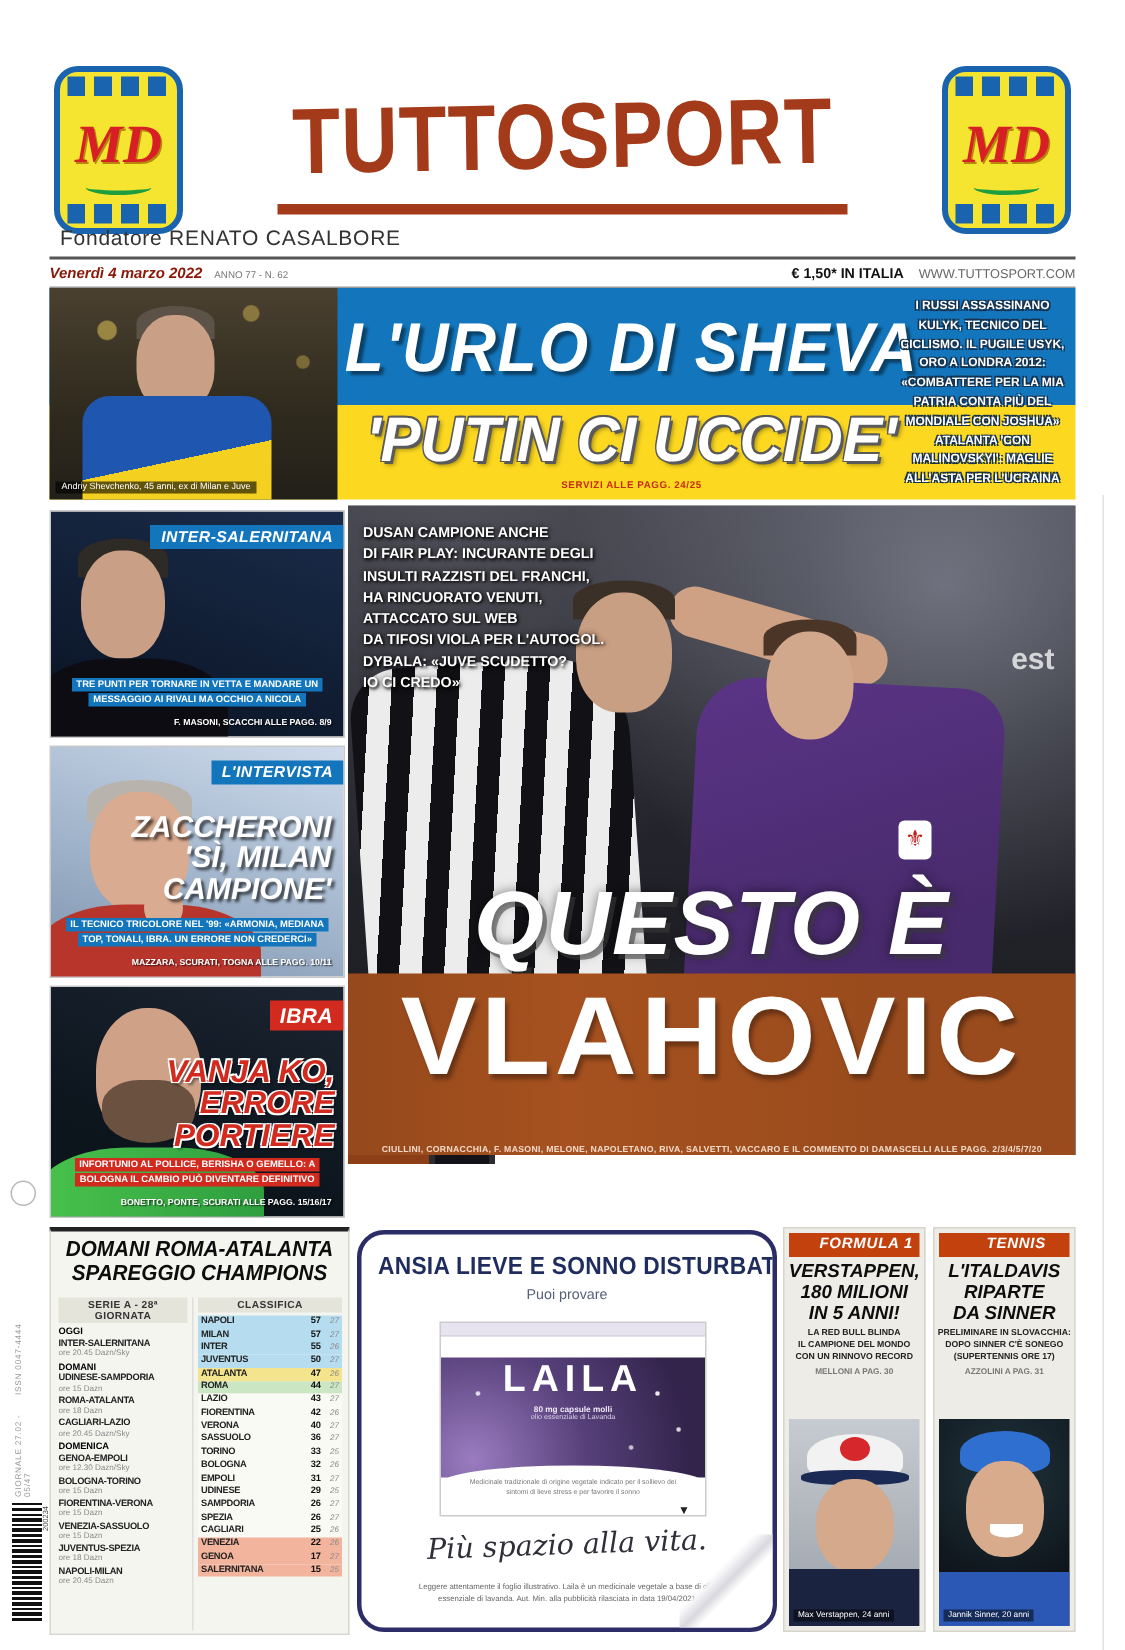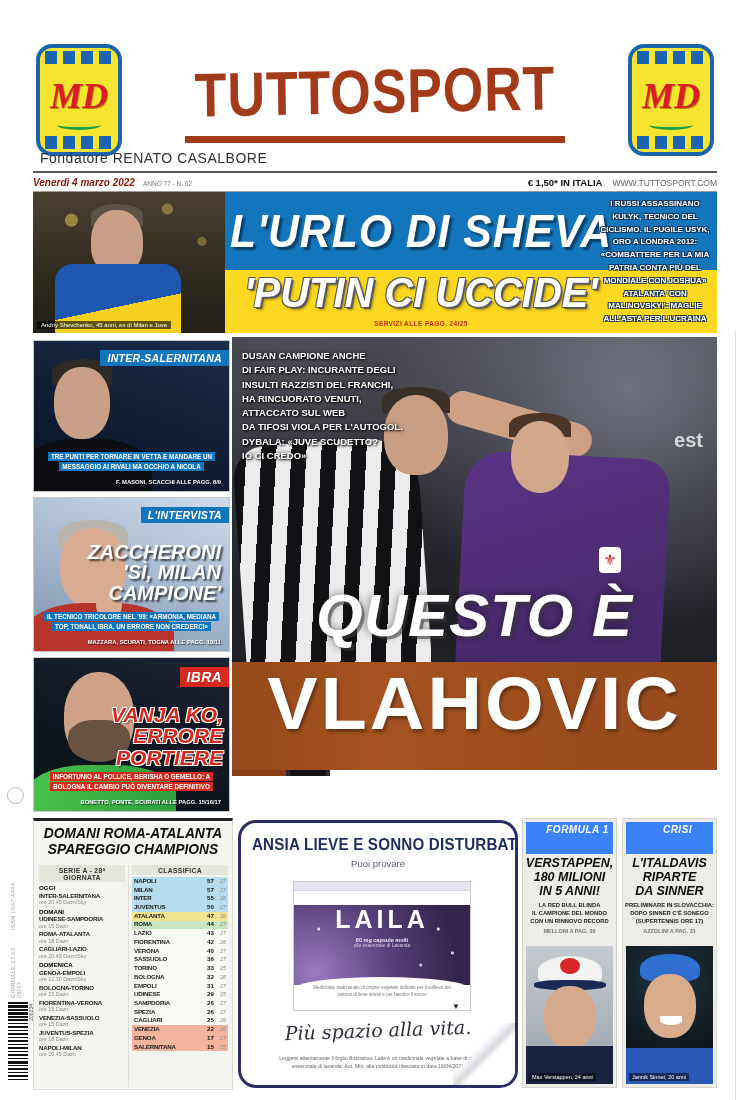--- a/index.html
+++ b/index.html
@@ -119,21 +119,21 @@
   .armR{position:absolute;left:212px;top:70px;width:150px;height:34px;background:#cfa184;border-radius:18px;
       transform:rotate(16deg);}
   .crest{position:absolute;right:96px;top:210px;width:22px;height:26px;background:#fff;border-radius:4px;
       text-align:center;font-size:15px;line-height:26px;color:#c0201c;}
   .photo-overlay{position:absolute;left:10px;top:12px;width:230px;z-index:4;font-size:9.5px;font-weight:900;
       color:#fff;line-height:1.5;text-transform:uppercase;white-space:pre-line;
       text-shadow:1px 1px 2px #000,0 0 4px rgba(0,0,0,.8);}
   .questo{position:absolute;left:0;right:0;top:244px;z-index:4;text-align:center;font-size:60px;font-weight:900;
       font-style:italic;color:#fff;letter-spacing:1px;
       text-shadow:3px 3px 0 rgba(60,60,60,.55),0 0 8px rgba(0,0,0,.5);}
-  .band{position:absolute;left:0;right:0;top:325px;height:124px;z-index:5;background:#a6511f;
+  .band{position:absolute;left:0;right:0;top:312px;height:124px;z-index:5;background:#a6511f;
       background-image:linear-gradient(90deg,rgba(0,0,0,.10),rgba(0,0,0,0) 30%,rgba(0,0,0,.08) 75%);}
   .band-title{text-align:center;font-size:74px;font-weight:900;color:#fff;line-height:84px;letter-spacing:3px;
       transform:scaleX(1.02);text-shadow:2px 3px 3px rgba(0,0,0,.35);}
   .band-caption{position:absolute;left:0;right:0;bottom:3px;text-align:center;font-size:5.8px;font-weight:700;
       color:#f3d9c8;letter-spacing:.2px;}
 
   
   .jacobelli{position:absolute;left:232px;top:736px;width:485px;height:40px;}
   .jac-left{position:absolute;left:0;top:0;width:98px;height:40px;background:#8c3f16;overflow:hidden;}
   .jac-name{position:absolute;left:5px;top:8px;font-size:7.5px;font-weight:900;color:#fff;line-height:1.3;
@@ -195,21 +195,21 @@
   .ad-fineprint{position:absolute;left:28px;right:28px;top:232px;text-align:center;font-size:5.2px;color:#666;
       line-height:1.45;}
   .ad-corner-logo{position:absolute;right:16px;bottom:24px;font-size:10px;color:#1a1a1a;}
   .ad-curl{position:absolute;right:-2px;bottom:-2px;width:64px;height:64px;
       background:linear-gradient(315deg,#ffffff 42%,#d8d8de 50%,#f5f5f8 58%,transparent 62%);}
 
   
   .mini-box{position:absolute;top:818px;width:95px;height:270px;background:#edece6;border:1px solid #d6d4cb;
       box-sizing:border-box;}
   .f1-box{left:522px;} .tn-box{left:622px;}
-  .mini-label{margin:3px;height:32px;background:#3b82f6;color:#fff;font-weight:900;font-style:italic;
+  .mini-label{margin:3px;height:16px;background:#c2410c;color:#fff;font-weight:900;font-style:italic;
       font-size:10px;text-align:center;line-height:16px;letter-spacing:.5px;padding-left:16px;}
   .mini-headline{margin-top:2px;text-align:center;font-size:12.5px;font-weight:900;font-style:italic;color:#0d0d0d;
       line-height:1.1;white-space:pre-line;}
   .mini-sub{margin:3px 2px 0;text-align:center;font-size:5.8px;font-weight:800;color:#222;line-height:1.4;
       white-space:pre-line;}
   .mini-byline{margin-top:2px;text-align:center;font-size:5.5px;font-weight:700;color:#777;}
   .mini-photo{position:absolute;left:3px;right:3px;bottom:3px;height:138px;overflow:hidden;}
   .mini-caption{position:absolute;left:3px;bottom:3px;background:rgba(0,0,0,.5);color:#fff;font-size:5.5px;
       padding:1px 3px;z-index:3;}
   
@@ -576,21 +576,21 @@
       <div class="vcap"></div>
       <div class="vcap-red"></div>
       <div class="vbrim"></div>
       <div class="vface"></div>
       <div class="vtorso"></div>
       <div class="mini-caption">Max Verstappen, 24 anni</div>
     </div>
   </div>
 
   <div class="mini-box tn-box">
-    <div class="mini-label">CRISI</div>
+    <div class="mini-label">TENNIS</div>
     <div class="mini-headline">L'ITALDAVIS
 RIPARTE
 DA SINNER</div>
     <div class="mini-sub">PRELIMINARE IN SLOVACCHIA:
 DOPO SINNER C'È SONEGO
 (SUPERTENNIS ORE 17)</div>
     <div class="mini-byline">AZZOLINI A PAG. 31</div>
     <div class="mini-photo tn-photo">
       <div class="scap"></div>
       <div class="sface"></div>

